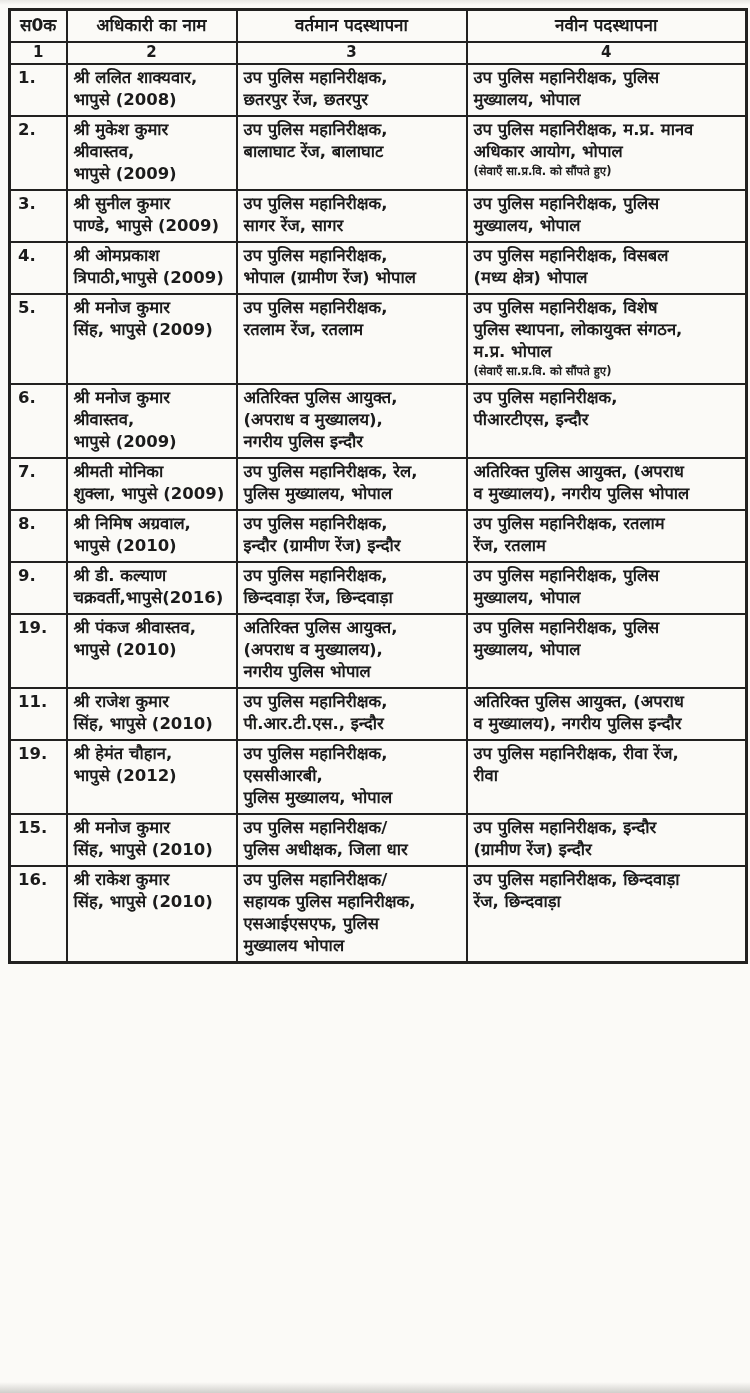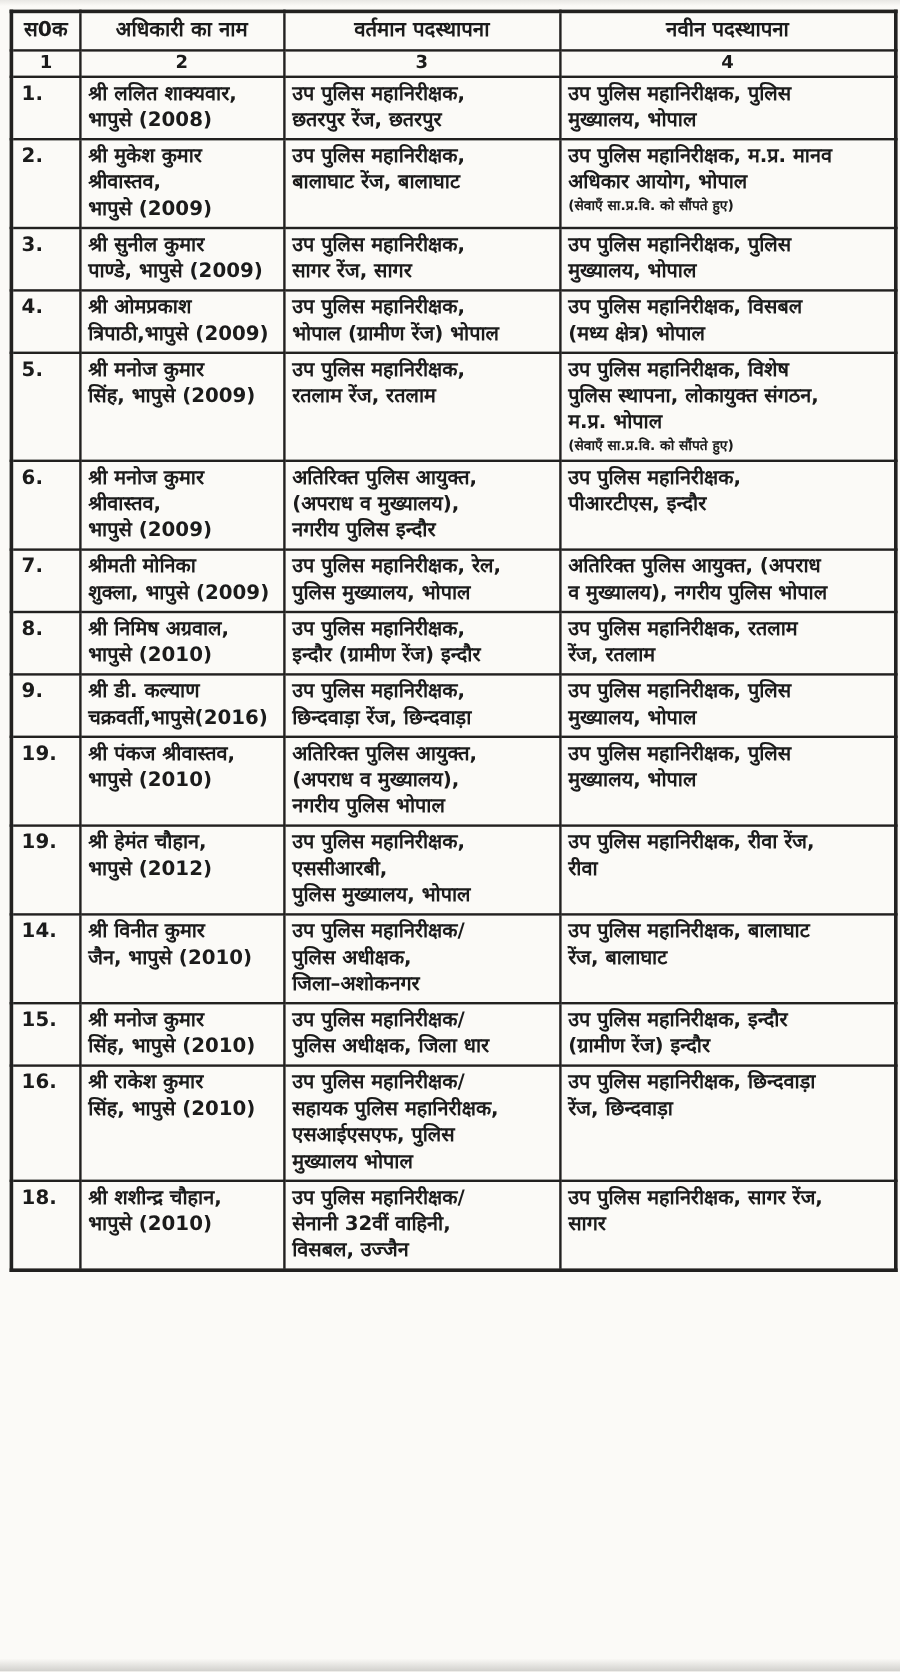--- a/index.html
+++ b/index.html
@@ -181,38 +181,37 @@
         <td class="sno"><span>19.</span></td>
         <td class="name"><span>श्री पंकज श्रीवास्तव,
 भापुसे (2010)</span></td>
         <td class="cur"><span>अतिरिक्त पुलिस आयुक्त,
 (अपराध व मुख्यालय),
 नगरीय पुलिस भोपाल</span></td>
         <td class="new"><span>उप पुलिस महानिरीक्षक, पुलिस
 मुख्यालय, भोपाल</span></td>
       </tr>
       <tr>
+        <td class="sno"><span>11.</span></td>
+        <td class="name"><span>श्री राजेश कुमार
+सिंह, भापुसे (2010)</span></td>
+        <td class="cur"><span>उप पुलिस महानिरीक्षक,
+पी.आर.टी.एस., इन्दौर</span></td>
+        <td class="new"><span>अतिरिक्त पुलिस आयुक्त, (अपराध
+व मुख्यालय), नगरीय पुलिस इन्दौर</span></td>
+      </tr>
+      <tr>
         <td class="sno"><span>19.</span></td>
         <td class="name"><span>श्री हेमंत चौहान,
 भापुसे (2012)</span></td>
         <td class="cur"><span>उप पुलिस महानिरीक्षक,
 एससीआरबी,
 पुलिस मुख्यालय, भोपाल</span></td>
         <td class="new"><span>उप पुलिस महानिरीक्षक, रीवा रेंज,
 रीवा</span></td>
-      </tr>
-      <tr>
-        <td class="sno"><span>14.</span></td>
-        <td class="name"><span>श्री विनीत कुमार
-जैन, भापुसे (2010)</span></td>
-        <td class="cur"><span>उप पुलिस महानिरीक्षक/
-पुलिस अधीक्षक,
-जिला–अशोकनगर</span></td>
-        <td class="new"><span>उप पुलिस महानिरीक्षक, बालाघाट
-रेंज, बालाघाट</span></td>
       </tr>
       <tr>
         <td class="sno"><span>15.</span></td>
         <td class="name"><span>श्री मनोज कुमार
 सिंह, भापुसे (2010)</span></td>
         <td class="cur"><span>उप पुलिस महानिरीक्षक/
 पुलिस अधीक्षक, जिला धार</span></td>
         <td class="new"><span>उप पुलिस महानिरीक्षक, इन्दौर
 (ग्रामीण रेंज) इन्दौर</span></td>
       </tr>
@@ -220,26 +219,16 @@
         <td class="sno"><span>16.</span></td>
         <td class="name"><span>श्री राकेश कुमार
 सिंह, भापुसे (2010)</span></td>
         <td class="cur"><span>उप पुलिस महानिरीक्षक/
 सहायक पुलिस महानिरीक्षक,
 एसआईएसएफ, पुलिस
 मुख्यालय भोपाल</span></td>
         <td class="new"><span>उप पुलिस महानिरीक्षक, छिन्दवाड़ा
 रेंज, छिन्दवाड़ा</span></td>
       </tr>
-      <tr>
-        <td class="sno"><span>18.</span></td>
-        <td class="name"><span>श्री शशीन्द्र चौहान,
-भापुसे (2010)</span></td>
-        <td class="cur"><span>उप पुलिस महानिरीक्षक/
-सेनानी 32वीं वाहिनी,
-विसबल, उज्जैन</span></td>
-        <td class="new"><span>उप पुलिस महानिरीक्षक, सागर रेंज,
-सागर</span></td>
-      </tr>
     </tbody>
 </table>
 
 <div class="scan-bottom-smear"></div>
 
 </body></html>

